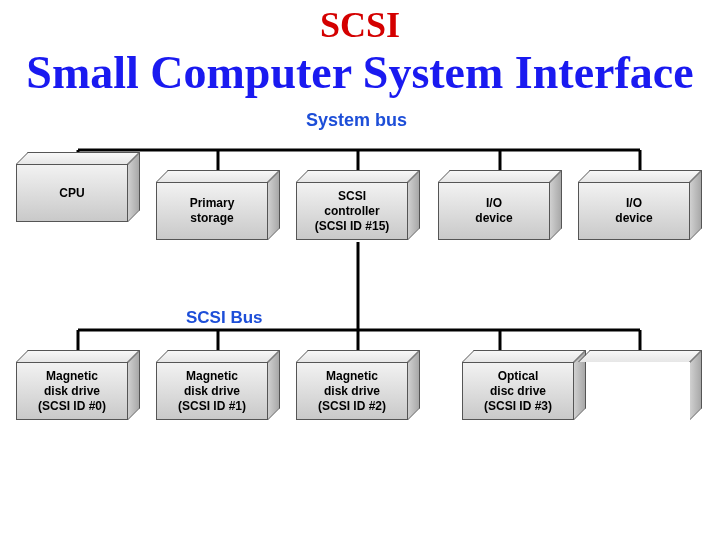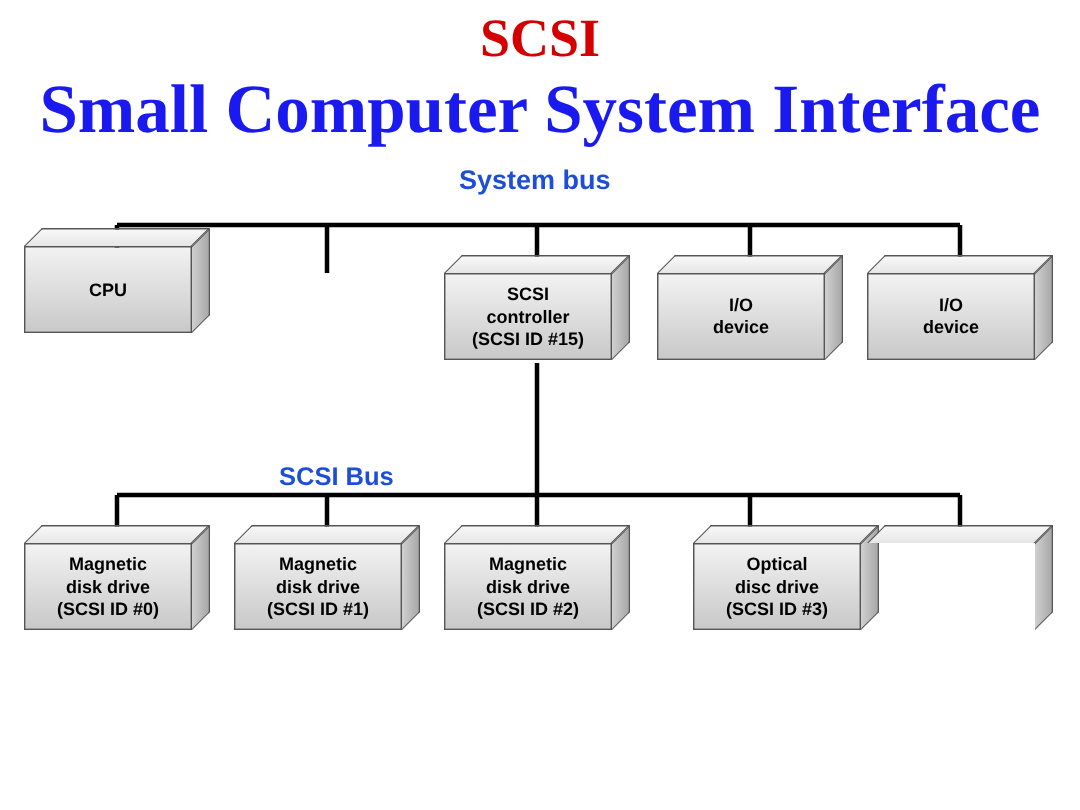--- a/index.html
+++ b/index.html
@@ -124,20 +124,25 @@
 
   <div class="bus-label" style="left:300px; top:0px; font-size:18px;">System bus</div>
 
   <div class="bus-label" style="left:180px; top:198px; font-size:17px;text-align:center;">SCSI Bus</div>
 
   <div class="box3d" style="left:10px;  top:42px;">
     <div class="top"></div>
       <div class="side"></div>
     <div class="front">CPU</div>
   </div>
+  <div class="box3d" style="left:150px; top:60px;">
+    <div class="top"></div>
+      <div class="side"></div>
+    <div class="front">Primary<br>storage</div>
+  </div>
   <div class="box3d" style="left:290px; top:60px;">
     <div class="top"></div>
       <div class="side"></div>
     <div class="front">SCSI<br>controller<br>(SCSI ID #15)</div>
   </div>
   <div class="box3d" style="left:432px; top:60px;">
     <div class="top"></div>
       <div class="side"></div>
     <div class="front">I/O<br>device</div>
   </div>

